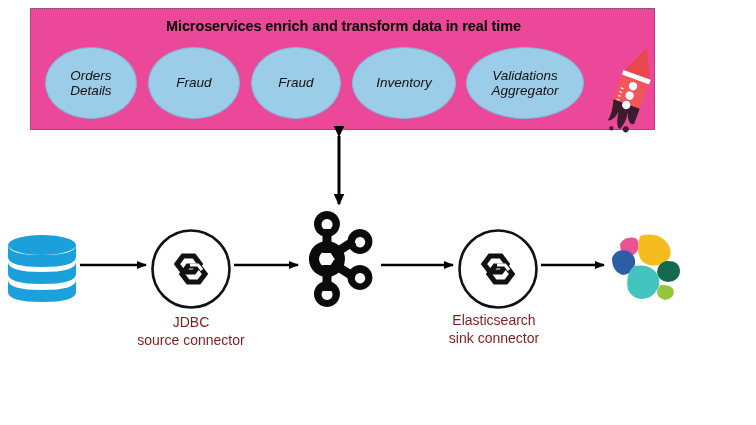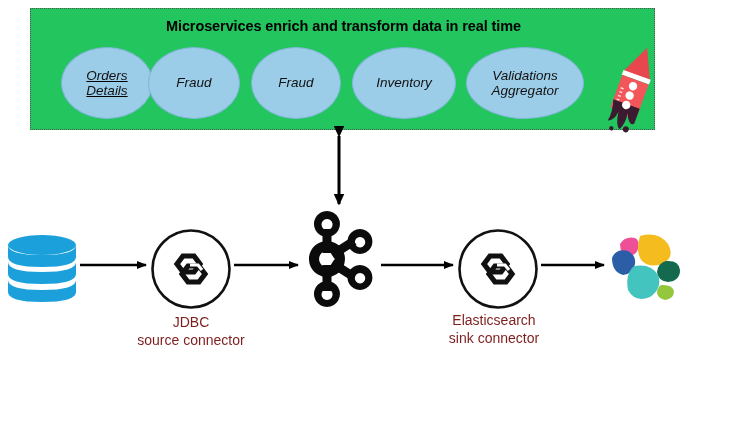--- a/index.html
+++ b/index.html
@@ -25,21 +25,21 @@
 
   
   .panel {
     position: absolute;
     left: 30px;
     top: 8px;
     width: 625px;
     height: 122px;
     border: 1px dotted #555555;
     box-sizing: border-box;
-    background: #22c55e;
+    background: #ec4899;
   }
   .panel-title {
     position: absolute;
     left: 0;
     top: 9px;
     width: 625px;
     text-align: center;
     font-size: 14.5px;
     font-weight: bold;
     letter-spacing: -0.1px;
@@ -68,21 +68,21 @@
   .ellipse-label {
     font-style: italic;
     font-size: 13.5px;
     line-height: 15.5px;
     text-align: center;
     color: #111111;
     white-space: pre-line;
     padding: 0 4px;
   }
 
-  .ell-0 { left: 16px;   width: 92px; text-decoration: underline; }
+  .ell-0 { left: 0px;   width: 92px; }
   .ell-1 { left: 103px; width: 92px; }
   .ell-2 { left: 206px; width: 90px; }
   .ell-3 { left: 307px; width: 104px; justify-content: center; }
   .ell-4 { left: 421px; width: 118px; }
 
   
   .rocket {
     position: absolute;
     left: 562px;
     top: 32px;

